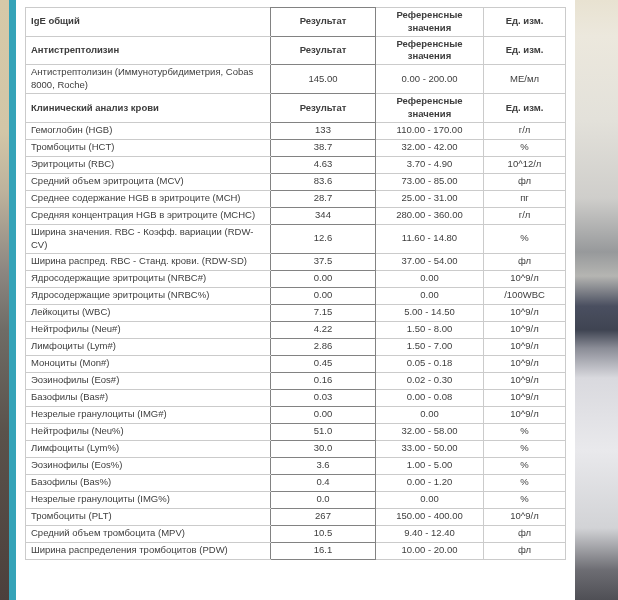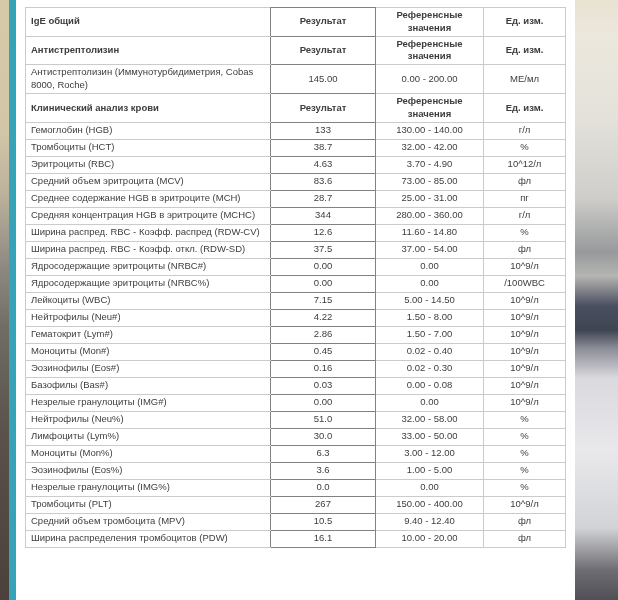--- a/index.html
+++ b/index.html
@@ -91,21 +91,21 @@
       </tr>
       <tr class="section">
         <td class="name">Клинический анализ крови</td>
         <td class="c result">Результат</td>
         <td class="c">Референсные значения</td>
         <td class="c">Ед. изм.</td>
       </tr>
       <tr class="single">
         <td class="name">Гемоглобин (HGB)</td>
         <td class="c result">133</td>
-        <td class="c">130.00 - 140.00</td>
+        <td class="c">110.00 - 170.00</td>
         <td class="c">г/л</td>
       </tr>
       <tr class="single">
         <td class="name">Тромбоциты (HCT)</td>
         <td class="c result">38.7</td>
         <td class="c">32.00 - 42.00</td>
         <td class="c">%</td>
       </tr>
       <tr class="single">
         <td class="name">Эритроциты (RBC)</td>
@@ -125,27 +125,27 @@
         <td class="c">25.00 - 31.00</td>
         <td class="c">пг</td>
       </tr>
       <tr class="single">
         <td class="name">Средняя концентрация HGB в эритроците (MCHC)</td>
         <td class="c result">344</td>
         <td class="c">280.00 - 360.00</td>
         <td class="c">г/л</td>
       </tr>
       <tr class="single">
-        <td class="name">Ширина распред. RBC - Коэфф. распред (RDW-CV)</td>
+        <td class="name">Ширина значения. RBC - Коэфф. вариации (RDW-CV)</td>
         <td class="c result">12.6</td>
         <td class="c">11.60 - 14.80</td>
         <td class="c">%</td>
       </tr>
       <tr class="single">
-        <td class="name">Ширина распред. RBC - Коэфф. откл. (RDW-SD)</td>
+        <td class="name">Ширина распред. RBC - Станд. крови. (RDW-SD)</td>
         <td class="c result">37.5</td>
         <td class="c">37.00 - 54.00</td>
         <td class="c">фл</td>
       </tr>
       <tr class="single">
         <td class="name">Ядросодержащие эритроциты (NRBC#)</td>
         <td class="c result">0.00</td>
         <td class="c">0.00</td>
         <td class="c">10^9/л</td>
       </tr>
@@ -161,29 +161,29 @@
         <td class="c">5.00 - 14.50</td>
         <td class="c">10^9/л</td>
       </tr>
       <tr class="single">
         <td class="name">Нейтрофилы (Neu#)</td>
         <td class="c result">4.22</td>
         <td class="c">1.50 - 8.00</td>
         <td class="c">10^9/л</td>
       </tr>
       <tr class="single">
-        <td class="name">Гематокрит (Lym#)</td>
+        <td class="name">Лимфоциты (Lym#)</td>
         <td class="c result">2.86</td>
         <td class="c">1.50 - 7.00</td>
         <td class="c">10^9/л</td>
       </tr>
       <tr class="single">
         <td class="name">Моноциты (Mon#)</td>
         <td class="c result">0.45</td>
-        <td class="c">0.02 - 0.40</td>
+        <td class="c">0.05 - 0.18</td>
         <td class="c">10^9/л</td>
       </tr>
       <tr class="single">
         <td class="name">Эозинофилы (Eos#)</td>
         <td class="c result">0.16</td>
         <td class="c">0.02 - 0.30</td>
         <td class="c">10^9/л</td>
       </tr>
       <tr class="single">
         <td class="name">Базофилы (Bas#)</td>
@@ -203,32 +203,32 @@
         <td class="c">32.00 - 58.00</td>
         <td class="c">%</td>
       </tr>
       <tr class="single">
         <td class="name">Лимфоциты (Lym%)</td>
         <td class="c result">30.0</td>
         <td class="c">33.00 - 50.00</td>
         <td class="c">%</td>
       </tr>
       <tr class="single">
-        <td class="name">Моноциты (Mon%)</td>
-        <td class="c result">6.3</td>
-        <td class="c">3.00 - 12.00</td>
-        <td class="c">%</td>
-      </tr>
-      <tr class="single">
         <td class="name">Эозинофилы (Eos%)</td>
         <td class="c result">3.6</td>
         <td class="c">1.00 - 5.00</td>
         <td class="c">%</td>
       </tr>
       <tr class="single">
+        <td class="name">Базофилы (Bas%)</td>
+        <td class="c result">0.4</td>
+        <td class="c">0.00 - 1.20</td>
+        <td class="c">%</td>
+      </tr>
+      <tr class="single">
         <td class="name">Незрелые гранулоциты (IMG%)</td>
         <td class="c result">0.0</td>
         <td class="c">0.00</td>
         <td class="c">%</td>
       </tr>
       <tr class="single">
         <td class="name">Тромбоциты (PLT)</td>
         <td class="c result">267</td>
         <td class="c">150.00 - 400.00</td>
         <td class="c">10^9/л</td>

